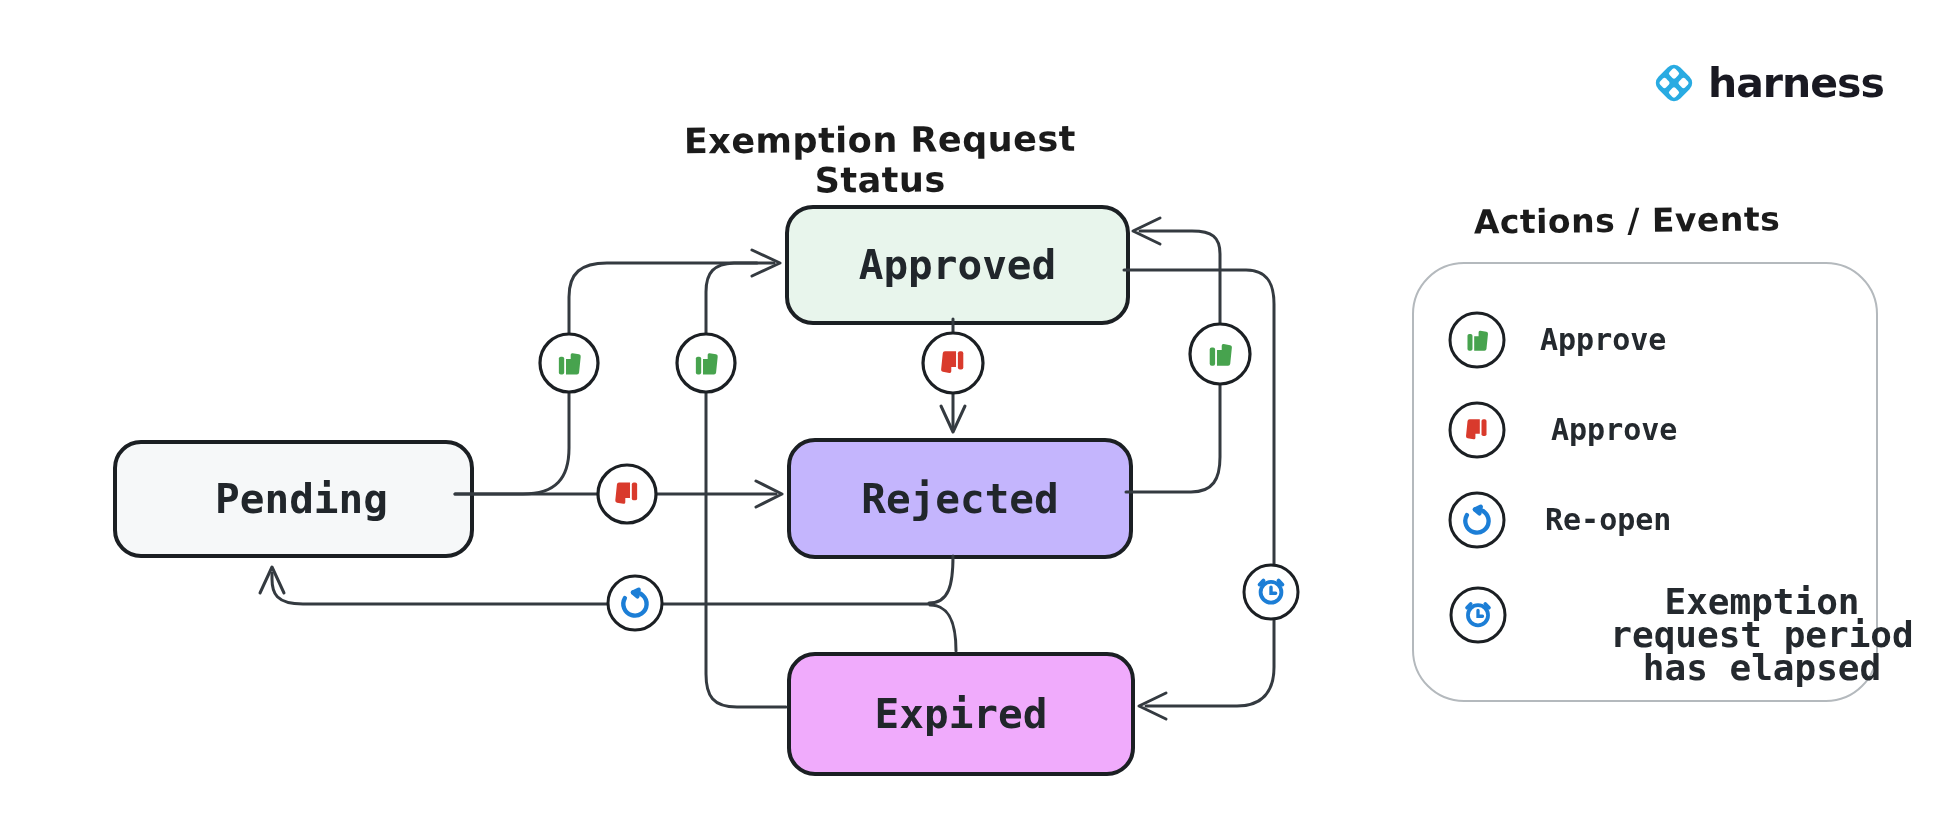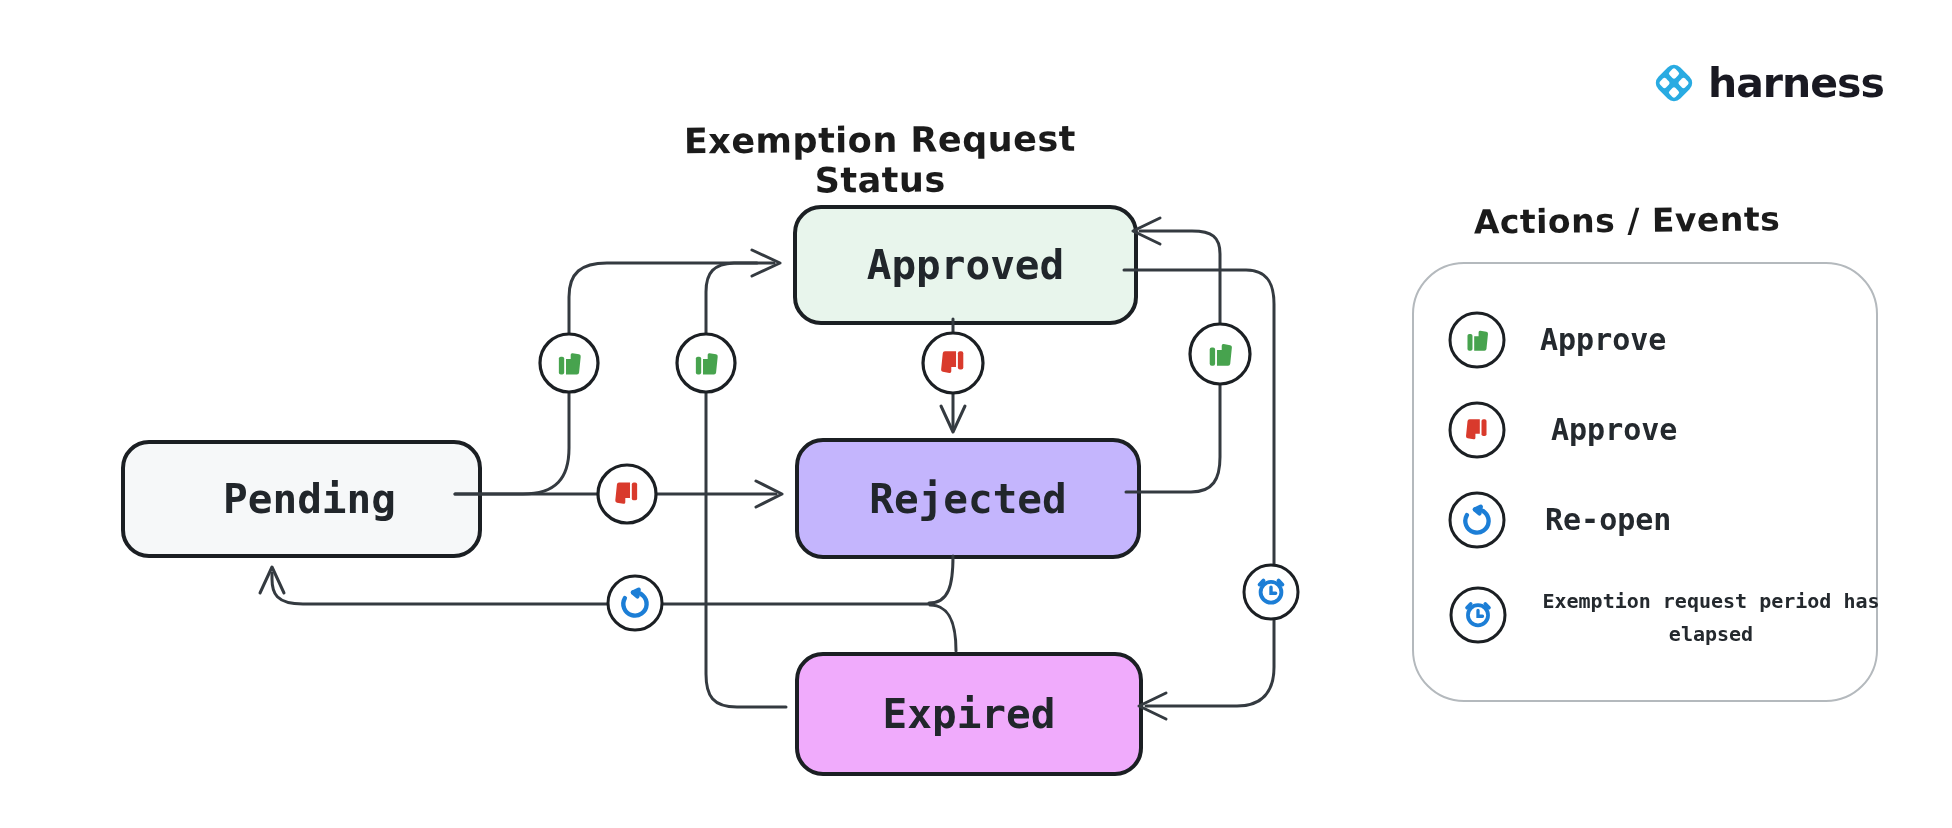--- a/index.html
+++ b/index.html
@@ -7,34 +7,34 @@
           font-family:"DejaVu Sans",sans-serif;color:#1e1e1e;}
   .abs{position:absolute;}
   
   .hand-title{font-family:"DejaVu Sans",sans-serif;font-weight:700;color:#1b1b1b;
               letter-spacing:0.5px;text-align:center;}
   #diagram-title{left:640px;top:120px;width:480px;font-size:35px;transform:rotate(-0.4deg);}
   #legend-title{left:1447px;top:201px;width:360px;font-size:33px;transform:rotate(-0.6deg);}
   
   .state{position:absolute;border:4.5px solid #1b1f23;border-radius:28px;
          display:flex;align-items:center;justify-content:center;
-         font-family:"DejaVu Sans Mono",monospace;font-weight:700;font-size:41px;color:#21262b;margin-left:8px;}
+         font-family:"DejaVu Sans Mono",monospace;font-weight:700;font-size:41px;color:#21262b;}
   #state-pending {left:113px;top:440px;width:337px;height:110px;background:#f6f8f9;padding-left:16px;}
   #state-approved{left:785px;top:205px;width:337px;height:112px;background:#e8f5ec;}
   #state-rejected{left:787px;top:438px;width:338px;height:113px;background:#c4b5fd;}
   #state-expired {left:787px;top:652px;width:340px;height:116px;background:#f0abfc;}
   
   #legend-box{left:1412px;top:262px;width:462px;height:436px;border:2.5px solid #b4b9bd;
               border-radius:52px;background:#ffffff;}
   .legend-label{position:absolute;font-family:"DejaVu Sans Mono",monospace;font-weight:700;
                 color:#24292e;font-size:30px;line-height:40px;text-align:center;}
   #legend-label-approve{left:1540px;top:320px;height:40px;}
   #legend-label-reject {left:1551px;top:410px;height:40px;}
   #legend-label-reopen {left:1545px;top:500px;height:40px;}
-  #legend-label-elapsed{left:1542px;top:585px;width:338px;font-size:20px;line-height:33px;}
+  #legend-label-elapsed{left:1593px;top:585px;width:338px;font-size:36px;line-height:33px;}
   
   #logo{left:1650px;top:58px;height:50px;display:flex;align-items:center;gap:10px;}
   #logo-text{font-family:"DejaVu Sans",sans-serif;font-weight:700;font-size:41px;
              letter-spacing:-1px;color:#191922;}
   svg.overlay{position:absolute;left:0;top:0;}
 </style>
 </head>
 <body>
 
 <div id="canvas">

